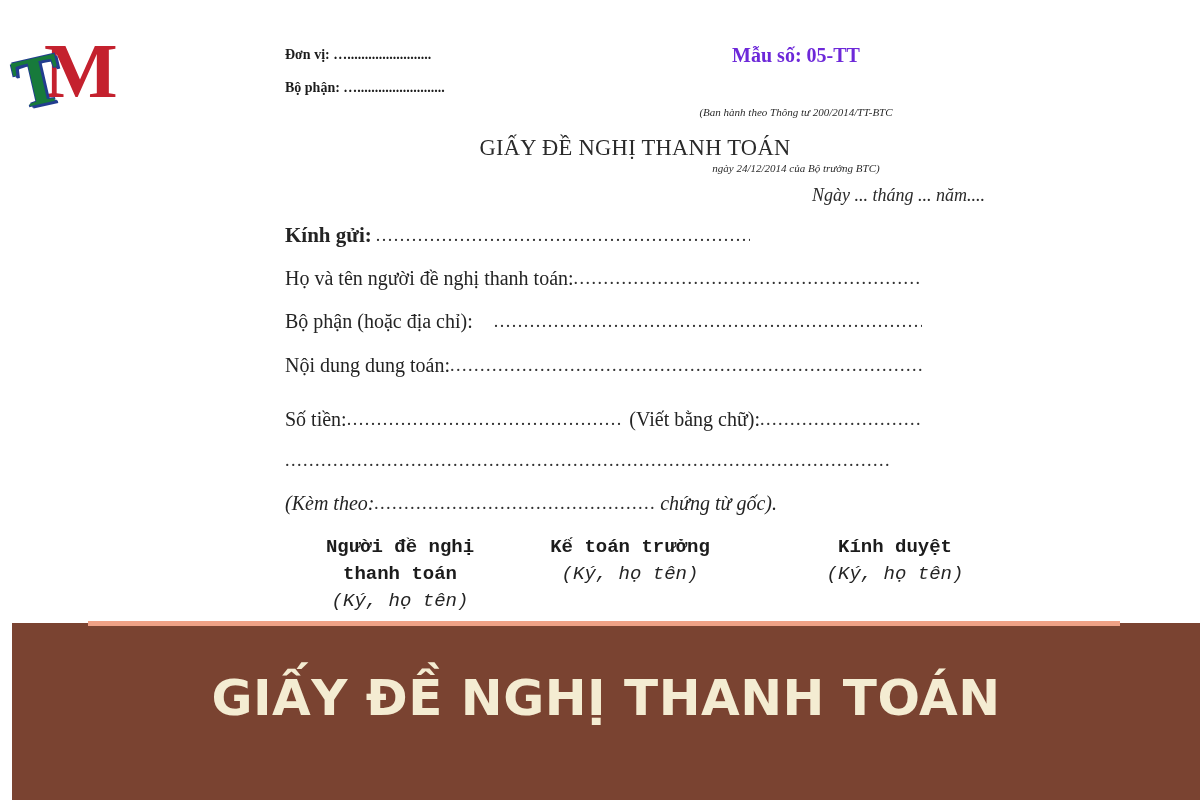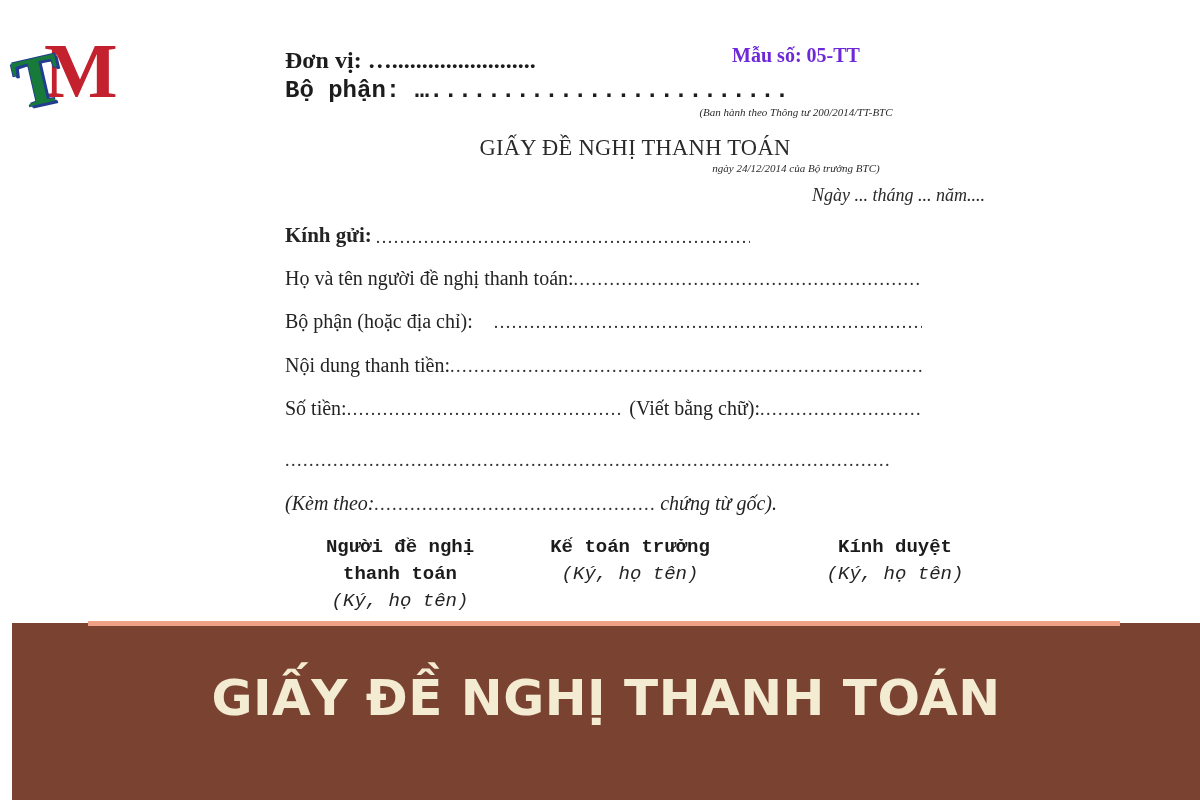--- a/index.html
+++ b/index.html
@@ -18,51 +18,51 @@
     font-weight:bold; color:#c4212e; font-family:"Liberation Serif", serif;
   }
   .logo .t{
     position:absolute; left:2px; top:10px; font-size:70px; line-height:1;
     font-weight:bold; color:#177a3b; transform:rotate(-13deg);
     font-family:"Liberation Serif", serif;
     text-shadow:2px 2px 0 #223d8f, 3px 3px 0 #223d8f, -1px 1px 0 #223d8f, 1px -1px 0 #223d8f;
   }
 
   
-  .hdr-left{ position:absolute; left:285px; top:47px; font-size:24px; font-weight:bold; color:#1c1c1c; }
-  .hdr-left .row2{ margin-top:3px;font-family:Liberation Mono, monospace; }
+  .hdr-left{ position:absolute; left:285px; top:47px; font-size:14px; font-weight:bold; color:#1c1c1c; }
+  .hdr-left .row2{ margin-top:17px; }
 
   
   .hdr-right{ position:absolute; left:620px; top:44px; width:352px; text-align:center; }
   .form-no{ font-size:20px; font-weight:bold; color:#6d28d9; margin-bottom:2px; }
   .circ{ font-size:11px; font-style:italic; line-height:22px; color:#2a2a2a;margin-top:34px; }
 
   .doc-title{
     position:absolute; left:285px; top:135px; width:700px; text-align:center;
     font-size:22.5px; letter-spacing:.3px; color:#2a2a2a;
   }
   .date-line{
     position:absolute; left:285px; top:185px; width:700px; text-align:right;
     font-size:18px; font-style:italic; color:#2a2a2a;
   }
 
   
-  .frow{ position:absolute; left:285px; display:flex; align-items:flex-end; font-size:20px; white-space:nowrap; }
+  .frow{ position:absolute; left:285px; display:flex; align-items:center; font-size:20px; white-space:nowrap; }
   .frow .lbl{ flex:none; }
   .leader{
     flex:1 1 auto; overflow:hidden; white-space:nowrap;
     letter-spacing:1.5px; color:#333; font-size:18px;
   }
   .leader.fixed{ flex:none; }
   .row-recipient{ top:223px; width:465px; }
   .row-recipient .lbl{ font-weight:bold; font-size:21px; margin-right:4px; }
   .row-f1{ top:267px; width:637px; }
   .row-f2{ top:310px; width:637px;gap:21px; }
   .row-f3{ top:354px; width:637px; }
-  .row-f4{ top:397px; width:637px; }
+  .row-f4{ top:408px; width:637px; }
   .row-f4 .suffix{ flex:none; margin-left:6px; }
   .row-f4 .after{ width:162px; }
   .row-cont{ top:450px; width:607px; }
   .row-attach{ top:492px; width:492px; font-style:italic; }
   .row-attach .suffix{ flex:none; margin-left:4px; }
 
   
   .signs{
     position:absolute; left:285px; top:534px; width:760px;
     display:grid; grid-template-columns:230px 230px 300px;font-family:Liberation Mono, monospace;
@@ -115,21 +115,21 @@
       <span class="lbl">Họ và tên người đề nghị thanh toán:</span>
       <span class="leader">........................................................................................................................................................................................................</span>
     </div>
 
     <div class="frow row-f2">
       <span class="lbl">Bộ phận (hoặc địa chỉ):</span>
       <span class="leader">........................................................................................................................................................................................................</span>
     </div>
 
     <div class="frow row-f3">
-      <span class="lbl">Nội dung thanh tiền:</span>
+      <span class="lbl">Nội dung dung toán:</span>
       <span class="leader">........................................................................................................................................................................................................</span>
     </div>
 
     <div class="frow row-f4">
       <span class="lbl">Số tiền:</span>
       <span class="leader">........................................................................................................................................................................................................</span>
       <span class="suffix">(Viết bằng chữ):</span>
       <span class="leader fixed after">........................................................................................................................................................................................................</span>
     </div>
 

